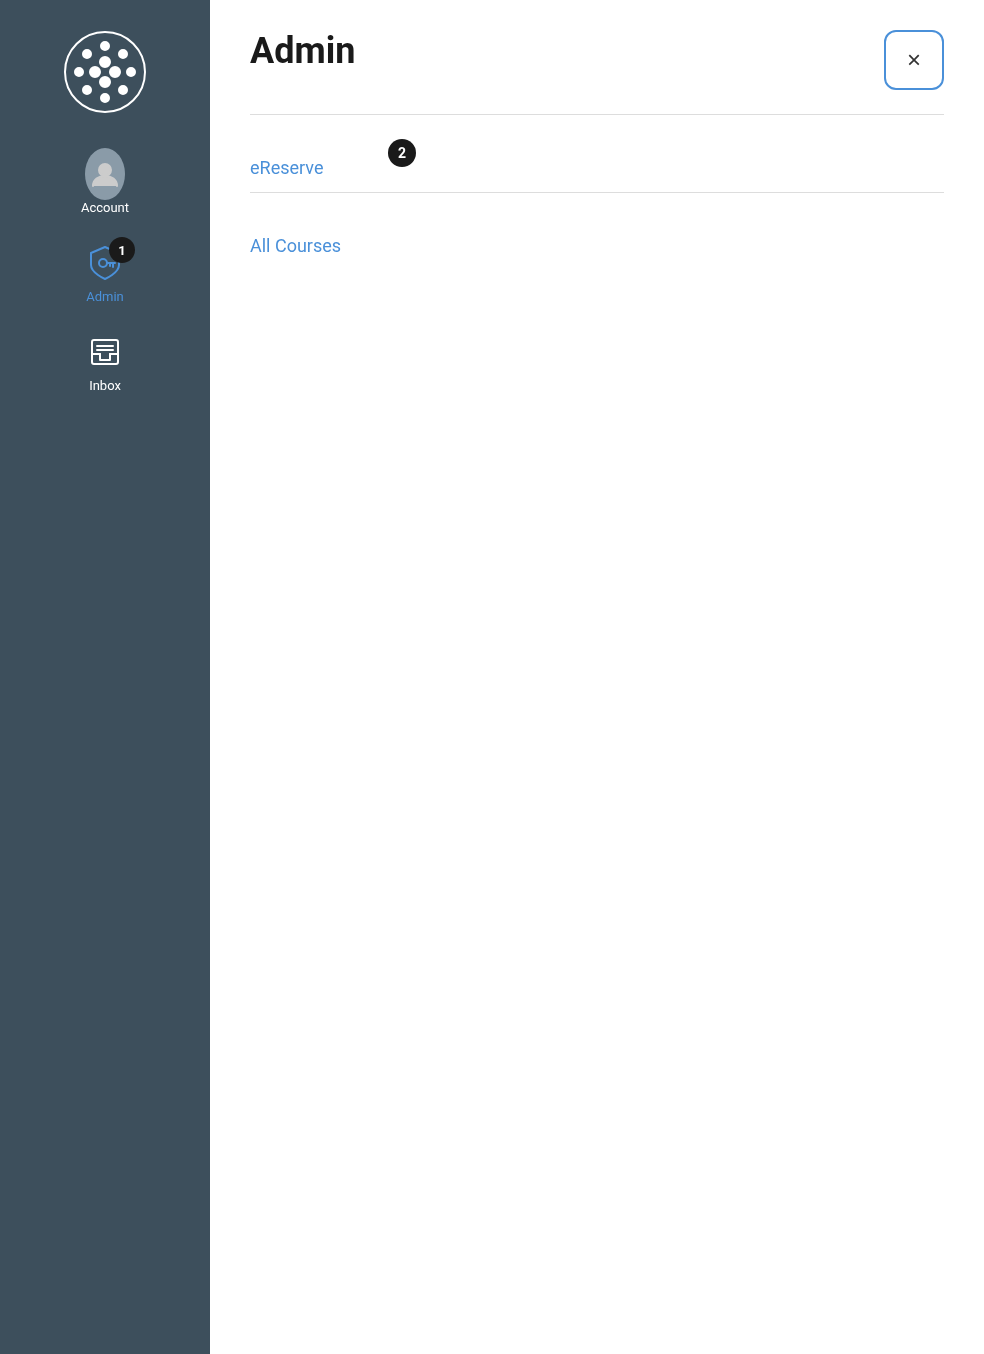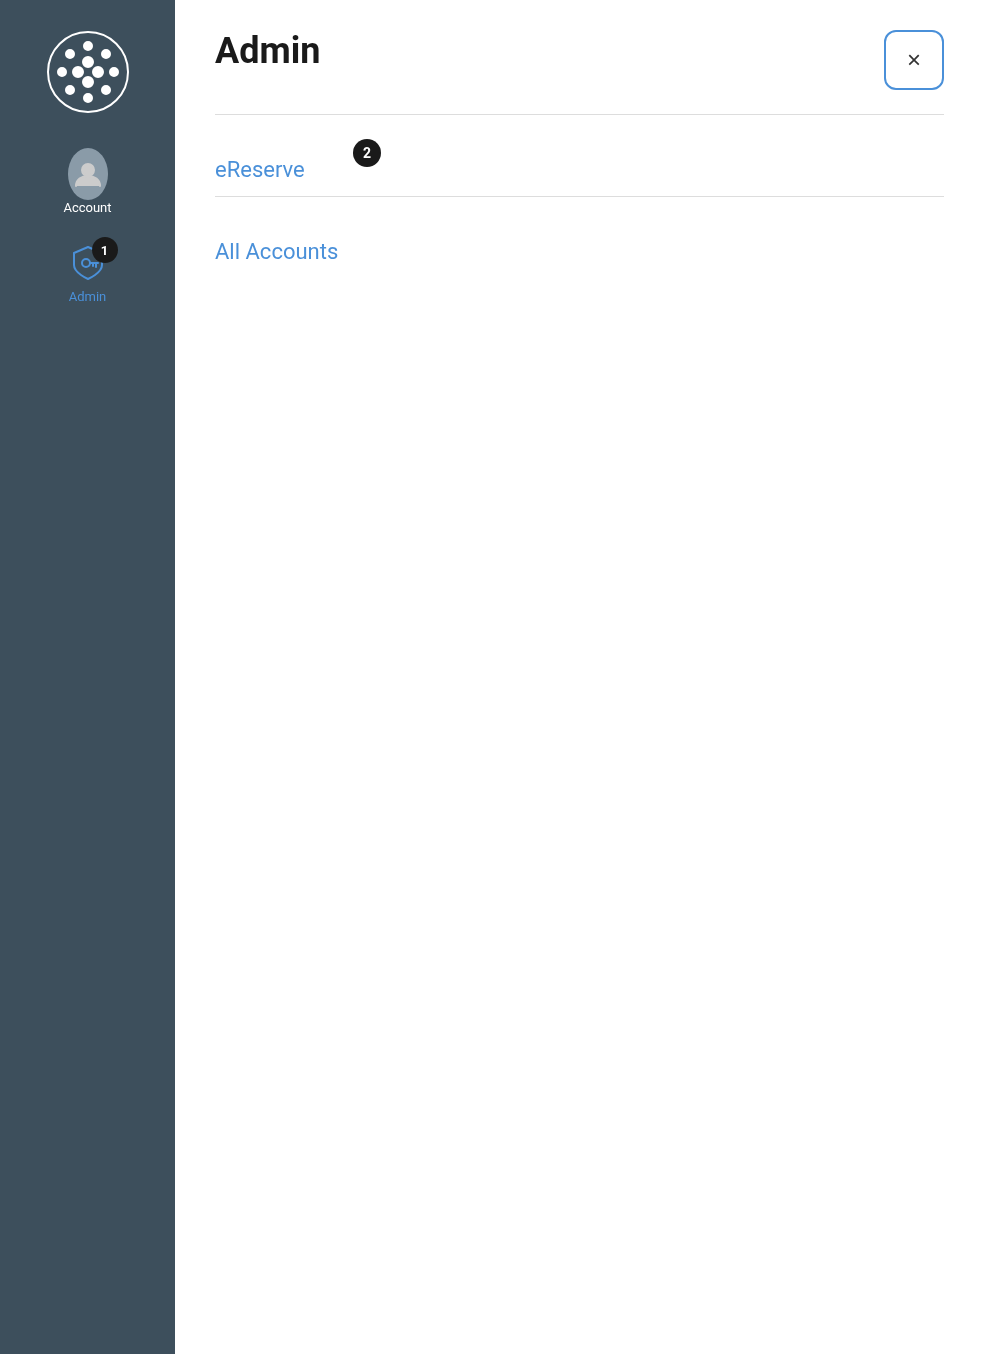--- a/index.html
+++ b/index.html
@@ -6,21 +6,21 @@
     body {
       font-family: -apple-system, BlinkMacSystemFont, 'Segoe UI', Roboto, sans-serif;
       display: flex;
       width: 984px;
       min-height: 1354px;
       background: #fff;
     }
 
     
     .sidebar {
-      width: 175px;
+      width: 210px;
       min-height: 1354px;
       background: #3d4f5c;
       display: flex;
       flex-direction: column;
       align-items: center;
       padding-top: 0;
       flex-shrink: 0;
     }
 
     .sidebar-logo {
@@ -133,21 +133,21 @@
     }
 
     .section-item {
       display: flex;
       align-items: center;
       padding: 14px 0;
       position: relative;
     }
 
     .section-link {
-      font-size: 22px;
+      font-size: 18px;
       color: #4a90d9;
       text-decoration: none;
       font-weight: 400;
       cursor: pointer;
     }
 
     .section-badge {
       position: absolute;
       top: -4px;
       left: 138px;
@@ -241,20 +241,33 @@
         <line x1="28" y1="20" x2="28" y2="24" stroke="#4a90d9"></line>
         <line x1="25" y1="20" x2="25" y2="23" stroke="#4a90d9"></line>
       </svg>
     </div>
     <span class="item-label" style="color:#4a90d9;">Admin</span>
   </div>
 
 
 
 
+  <div class="sidebar-item">
+    <div class="icon-wrap">
+      <svg width="36" height="36" viewBox="0 0 36 36" stroke="#fff" fill="none" stroke-width="2">
+        <rect x="5" y="6" width="26" height="24" rx="2"></rect>
+        <line x1="5" y1="20" x2="13" y2="20"></line>
+        <path d="M13 20 L13 26 L23 26 L23 20"></path>
+        <line x1="23" y1="20" x2="31" y2="20"></line>
+        <line x1="10" y1="12" x2="26" y2="12"></line>
+        <line x1="10" y1="16" x2="26" y2="16"></line>
+      </svg>
+    </div>
+    <span class="item-label">Inbox</span>
+  </div>
 
 
 </div>
 
 <div class="main-content">
 
   <div class="main-header">
     <h1 class="main-title">Admin</h1>
     <button class="close-button">
       <span style="font-size:24px; font-weight:300; color:#333;">×</span>
@@ -264,16 +277,16 @@
   <div class="divider"></div>
 
   <div class="section-item">
     <a class="section-link">eReserve</a>
     <div class="section-badge">2</div>
   </div>
 
   <div class="divider2"></div>
 
   <div class="section-item">
-    <a class="section-link">All Accounts</a>
+    <a class="section-link">All Courses</a>
   </div>
 
 </div>
 
 </body></html>

